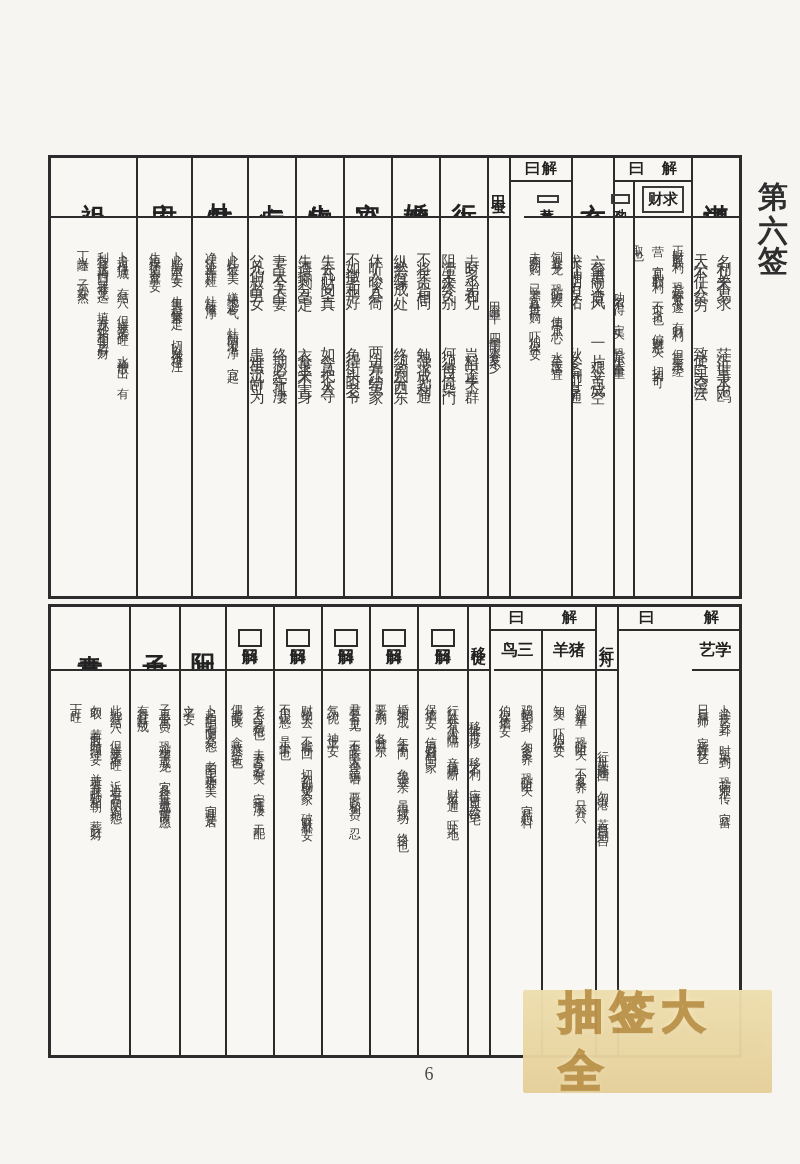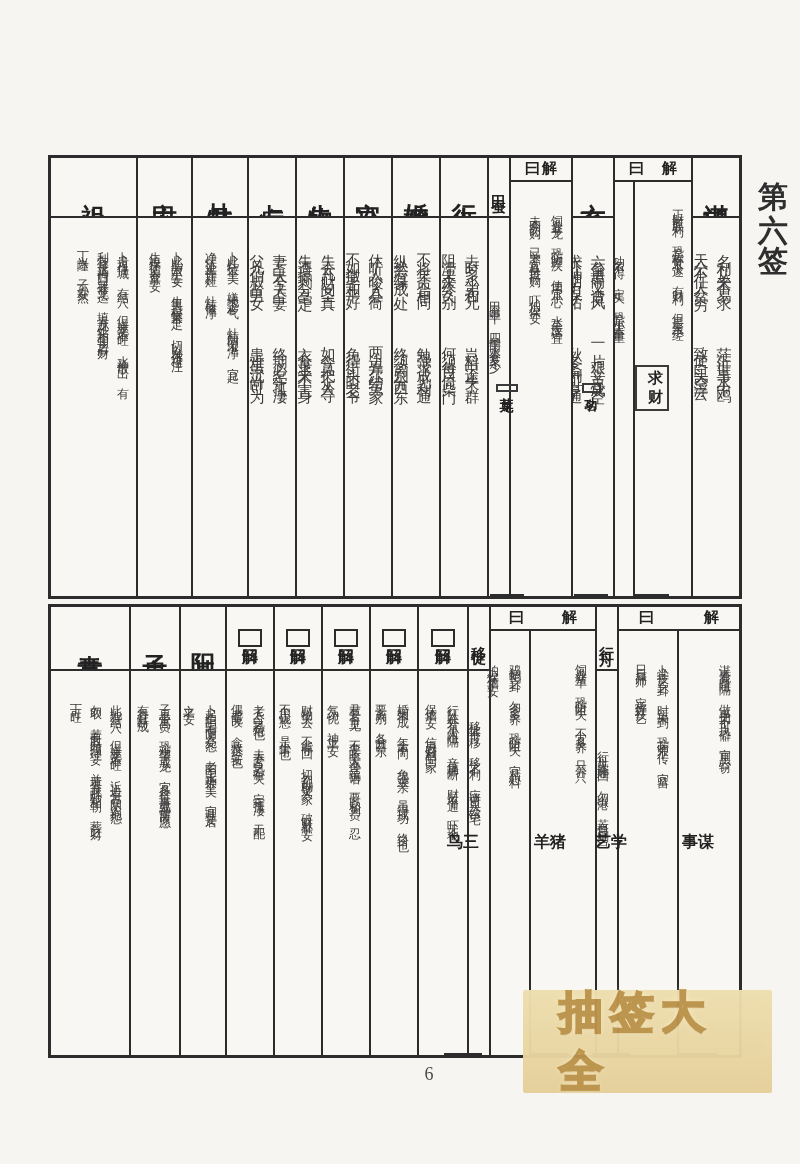--- a/index.html
+++ b/index.html
@@ -19,21 +19,21 @@
   .band.bottom .hdr{flex-basis:62px;}
   .stack{writing-mode:vertical-rl;text-orientation:upright;line-height:1;}
   .big{font-size:25px;letter-spacing:4px;}
   .mid{font-size:15px;letter-spacing:4px;}
   .jie-box{border:2px solid #2c2c2c;padding:4px 2px;font-size:16px;letter-spacing:3px;}
   .inner-box{border:2px solid #3a3a3a;padding:2px 4px;}
   .h-rtl{direction:rtl;unicode-bidi:bidi-override;}
   .group-jie{height:22px;line-height:20px;border-bottom:2px solid #2c2c2c;font-weight:bold;font-size:15px;
        direction:rtl;unicode-bidi:bidi-override;text-align-last:justify;text-align:justify;padding:0 14px;color:#222;}
   .group-cols{flex:1;display:flex;flex-direction:row-reverse;min-height:0;}
-  .subcol{box-sizing:border-box;display:flex;flex:0 0 auto;}
+  .subcol{box-sizing:border-box;display:flex;flex-direction:column;flex:0 0 auto;}
   .subcol:not(:first-child){border-right:2px solid #2c2c2c;}
   .sub-hdr{flex:0 0 34px;border-bottom:2px solid #2c2c2c;display:flex;align-items:center;justify-content:center;
        font-weight:bold;font-size:16px;color:#222;overflow:hidden;}
   .band.bottom .sub-hdr{flex-basis:38px;font-size:16px;}
   .sub-hdr .inner-box{font-size:15px;}
   .gm-box{border:2px solid #3a3a3a;padding:2px 1px;font-size:13px;letter-spacing:1px;}
   .cl-box{border:2px solid #3a3a3a;padding:1px 2px;font-size:14px;letter-spacing:1px;}
   .body{flex:1 1 auto;writing-mode:vertical-rl;text-orientation:upright;white-space:pre-line;
         padding:24px 3px 0 0;color:#3a3a3a;overflow:hidden;}
   .poem{font-size:15px;letter-spacing:7px;line-height:23px;}
@@ -181,48 +181,41 @@
 丁兴隆　子孙安然</div>
     </div>
 
   </div>
 
   <div class="band bottom">
 
     <div class="col" style="width:120px">
       <div class="group-jie" style="padding:0 20px">解曰</div>
       <div class="group-cols">
-        <div class="subcol" style="width:60px">
-          <div class="sub-hdr">
-              <span class="h-rtl">谋事</span>
-            </div>
-          <div class="body note">谋事有些阻隔　做事切不可执僻　宜用心窃
-小利　自能事可成功</div>
-        </div>
         <div class="subcol fill">
           <div class="sub-hdr">
               <span class="h-rtl">学艺</span>
             </div>
           <div class="body note">卜学技艺之卦　时运未到　恐艺师不传　宜留
 日后拜师　定学好技艺</div>
         </div>
       </div>
     </div>
 
     <div class="col" style="width:22px">
       <div class="hdr">
           <span class="stack mid">行舟</span>
         </div>
       <div class="body note" style="padding-top:70px">行舟失舵难回　勿出港　若择日则吉</div>
     </div>
 
     <div class="col" style="width:106px">
       <div class="group-jie" style="padding:0 18px">解曰</div>
       <div class="group-cols">
-        <div class="subcol" style="width:64px">
+        <div class="subcol" style="width:52px">
           <div class="sub-hdr">
               <span class="h-rtl">猪羊</span>
             </div>
           <div class="body note">饲养猪羊　恐防阻失　不宜多养　只养一只
 知卖　吓伯公保安</div>
         </div>
         <div class="subcol fill">
           <div class="sub-hdr">
               <span class="h-rtl">三鸟</span>
             </div>

